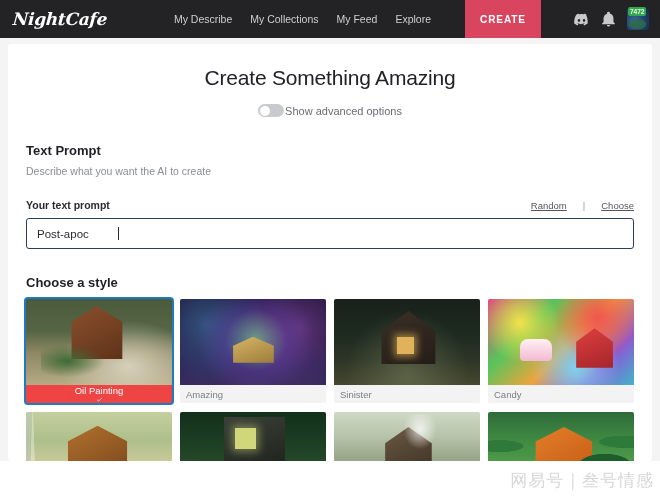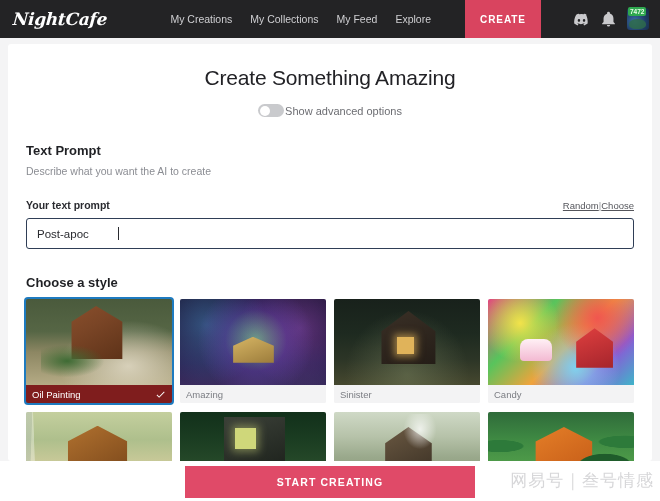--- a/index.html
+++ b/index.html
@@ -112,21 +112,21 @@
   
   .body-pad { padding: 0 18px; }
   .sec-title { margin-top: 26px; font-size: 13px; font-weight: bold; color: #1f2024; }
   .sec-sub { margin-top: 7px; font-size: 10.5px; color: #8b8d93; }
 
   .prompt-head {
     margin-top: 22px;
     display: flex; align-items: flex-end; justify-content: space-between;
   }
   .prompt-label { font-size: 10.5px; font-weight: bold; color: #2a2b30; }
-  .prompt-links { font-size: 9.5px; color: #55565c; display: flex; align-items: center; gap: 0; }
+  .prompt-links { font-size: 9.5px; color: #55565c; display: flex; align-items: center; gap: 16px; }
   .prompt-links a { color: #55565c; text-decoration: underline; cursor: pointer; }
   .prompt-links .sep { text-decoration: none; color: #9a9ba0; }
 
   .prompt-input {
     margin-top: 7px;
     width: 100%; height: 31px;
     border: 1.4px solid #2f3e56;
     border-radius: 3px;
     display: flex; align-items: center;
     padding: 0 10px;
@@ -157,21 +157,21 @@
   .style-card.selected { background: #1e7bc0; box-shadow: 0 0 0 2px #1e7bc0; }
   .thumb { height: 86px; width: 100%; position: relative; overflow: hidden; }
   .style-foot {
     height: 18px;
     display: flex; align-items: center; justify-content: space-between;
     padding: 0 6px;
     font-size: 9.5px;
     color: #7b7d83;
     background: #f3f3f4;
   }
-  .style-card.selected .style-foot { background: #7f1d1d; color: #ffffff; }
+  .style-card.selected .style-foot { background: #ef4444; color: #ffffff; flex-direction: column; }
   .check { width: 11px; height: 11px; fill: #ffffff; display: none; }
   .style-card.selected .check { display: block; }
 
   .row2 .thumb { height: 62px; }
 
   
   .sc { position: absolute; inset: 0; }
   
   .art-oil {
     background:
@@ -317,21 +317,21 @@
 </style>
 </head>
 <body>
 
 <div class="page">
 
   <div class="header">
     <div class="logo">NightCafe</div>
 
     <div class="nav">
-      <span class="nav-link">My Creations</span>
+      <span class="nav-link">My Describe</span>
       <span class="nav-link">My Collections</span>
       <span class="nav-link">My Feed</span>
       <span class="nav-link">Explore</span>
 
       <div class="create-btn">CREATE</div>
 
       <div class="icon-group">
         <svg class="hdr-icon" viewBox="0 0 24 24">
           <path d="M19.5 5.3A16 16 0 0 0 15.6 4l-.3.6a13 13 0 0 0-6.6 0L8.4 4a16 16 0 0 0-3.9 1.3C2 9.6 1.4 13.7 1.7 17.8a16 16 0 0 0 4.9 2.5l1-1.7c-.6-.2-1.2-.5-1.7-.9l.4-.3a11.4 11.4 0 0 0 9.8 0l.4.3c-.5.4-1.1.7-1.8.9l1 1.7a16 16 0 0 0 5-2.5c.4-4.8-.6-8.9-2.2-12.5ZM8.4 15.3c-1 0-1.7-.9-1.7-2s.8-2 1.7-2c1 0 1.8.9 1.7 2 0 1.1-.8 2-1.7 2Zm7.2 0c-1 0-1.7-.9-1.7-2s.8-2 1.7-2c1 0 1.8.9 1.7 2 0 1.1-.7 2-1.7 2Z"></path>
         </svg>
@@ -437,17 +437,16 @@
           <div class="thumb">
               <div class="sc art-vivid"></div>
             </div>
         </div>
       </div>
 
     </div>
   </div>
 
   <div class="footer">
-    <div class="start-btn">START CREATING</div>
     <div class="watermark">网易号｜叁号情感</div>
   </div>
 
 </div>
 
 </body></html>

